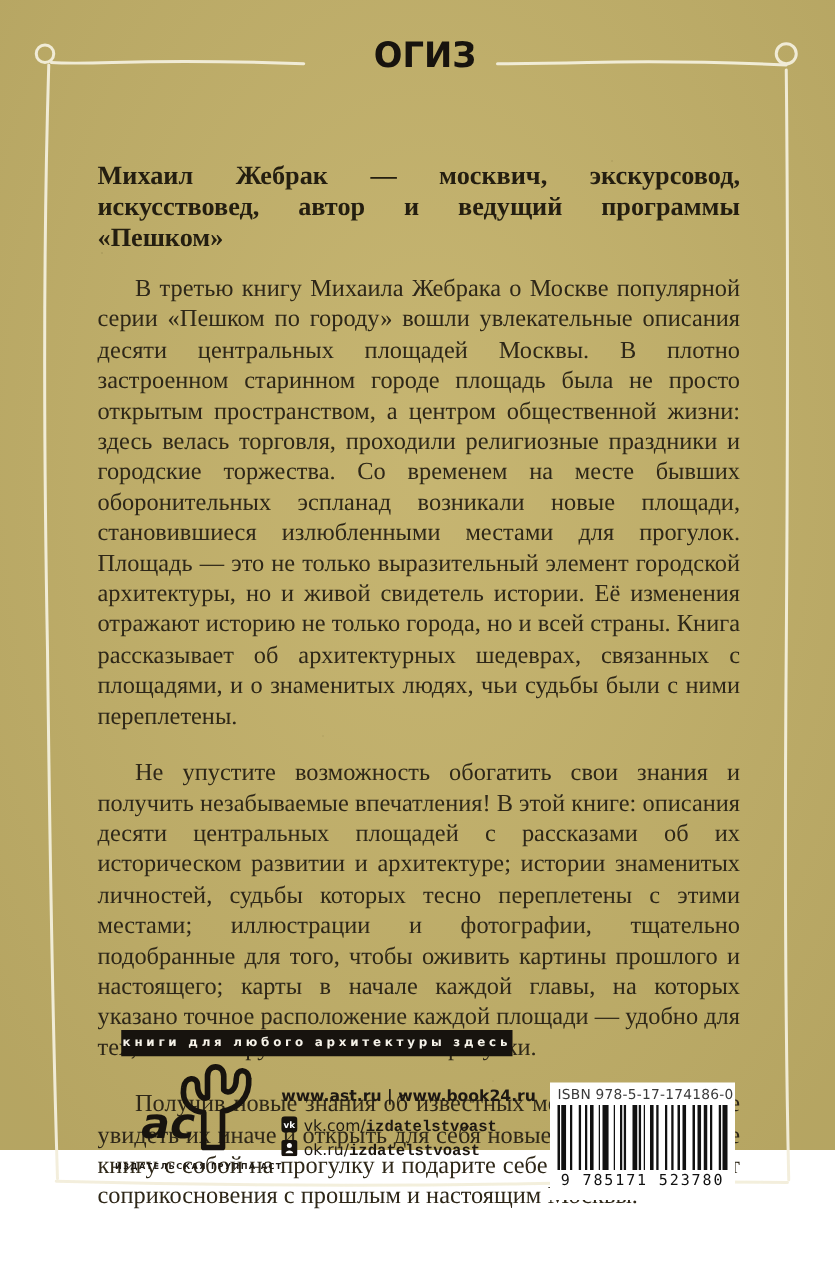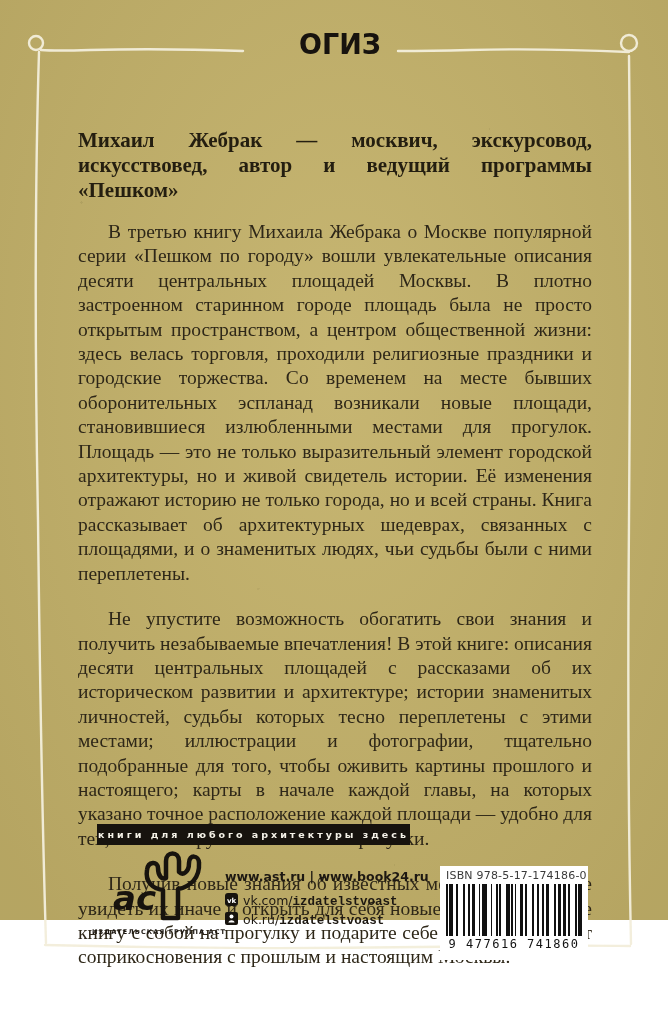--- a/index.html
+++ b/index.html
@@ -197,16 +197,16 @@
         <i style="width: 3.44304px; background: rgb(17, 17, 17);"></i>
         <i style="width: 1.72152px; background: rgb(255, 255, 255);"></i>
         <i style="width: 3.44304px; background: rgb(17, 17, 17);"></i>
         <i style="width: 1.72152px; background: rgb(255, 255, 255);"></i>
         <i style="width: 1.72152px; background: rgb(17, 17, 17);"></i>
         <i style="width: 5.16456px; background: rgb(255, 255, 255);"></i>
         <i style="width: 1.72152px; background: rgb(17, 17, 17);"></i>
         <i style="width: 1.72152px; background: rgb(255, 255, 255);"></i>
         <i style="width: 3.44304px; background: rgb(17, 17, 17);"></i>
       </div>
-    <div class="barcode-digits">9 477616 741860</div>
+    <div class="barcode-digits">9 785171 523780</div>
   </div>
 
 </div>
 
 </body></html>

